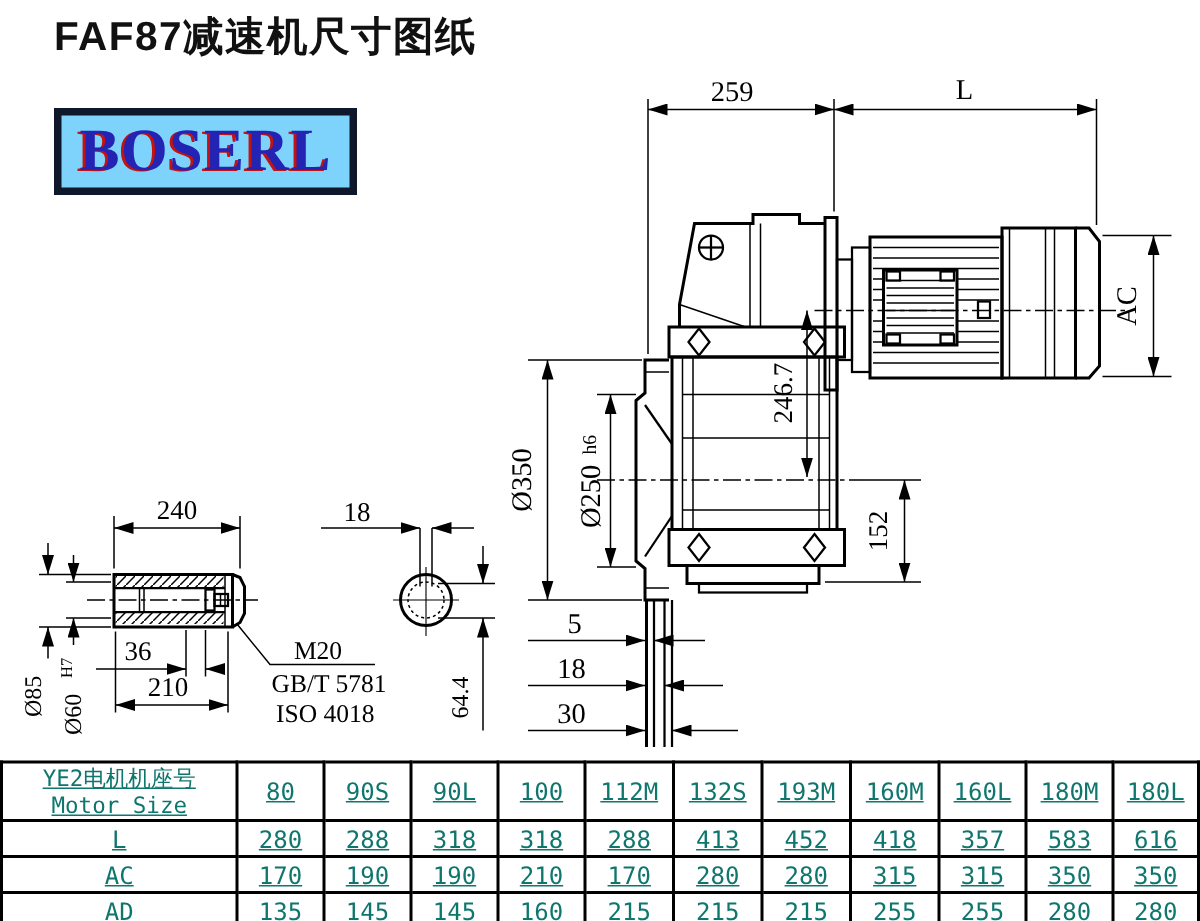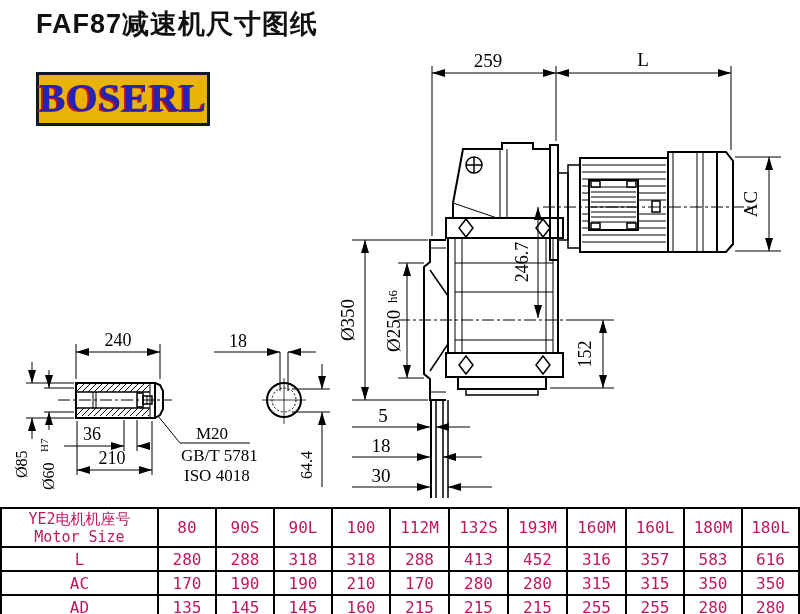--- a/index.html
+++ b/index.html
@@ -1,29 +1,29 @@
 <!DOCTYPE html>
 <html><head>
 <meta charset="utf-8">
 <style>
   html,body{margin:0;padding:0;}
   body{width:800px;height:614px;background:#fff;position:relative;overflow:hidden;
        font-family:"Liberation Sans",sans-serif;}
   #title{position:absolute;left:36px;top:6px;font-size:27px;font-weight:bold;color:#111;
          letter-spacing:1px;white-space:nowrap;}
-  #logo{position:absolute;left:36px;top:72px;border:3px solid #0f172a;background:#eab308;
-        padding:0 0;height:48px;line-height:46px;
+  #logo{position:absolute;left:36px;top:72px;border:5px solid #0f172a;background:#7dd3fc;
+        padding:0 12px;height:48px;line-height:46px;
         font-family:"Liberation Serif",serif;font-weight:bold;font-size:40px;
         color:#2323b4;text-shadow:-2px 1px 0 #c41212;letter-spacing:1px;}
   #drawing{position:absolute;left:0;top:0;}
   svg text{font-family:"Liberation Serif",serif;fill:#000;}
   table{position:absolute;left:0;top:507px;width:800px;border-collapse:collapse;
         table-layout:fixed;background:#fff;}
   td{border:2px solid #000;text-align:center;vertical-align:middle;
-     font-family:"DejaVu Sans Mono",monospace;font-size:16px;color:#be185d;padding:0;}
+     font-family:"DejaVu Sans Mono",monospace;font-size:16px;color:#0f766e;padding:0;text-decoration:underline;}
   td.hdr{font-size:15px;line-height:18px;}
   tr.hrow td{height:37px;}
   tr.drow td{height:22px;}
 </style>
 </head>
 <body>
 
 <svg id="drawing" width="800" height="507" viewBox="0 0 800 507">
   <defs>
     <marker id="ar" orient="auto-start-reverse" markerUnits="userSpaceOnUse" markerWidth="14" markerHeight="8" refX="13" refY="4">
@@ -267,21 +267,21 @@
   </tr>
   <tr class="drow">
     <td>L</td>
     <td>280</td>
     <td>288</td>
     <td>318</td>
     <td>318</td>
     <td>288</td>
     <td>413</td>
     <td>452</td>
-    <td>316</td>
+    <td>418</td>
     <td>357</td>
     <td>583</td>
     <td>616</td>
   </tr>
   <tr class="drow">
     <td>AC</td>
     <td>170</td>
     <td>190</td>
     <td>190</td>
     <td>210</td>

